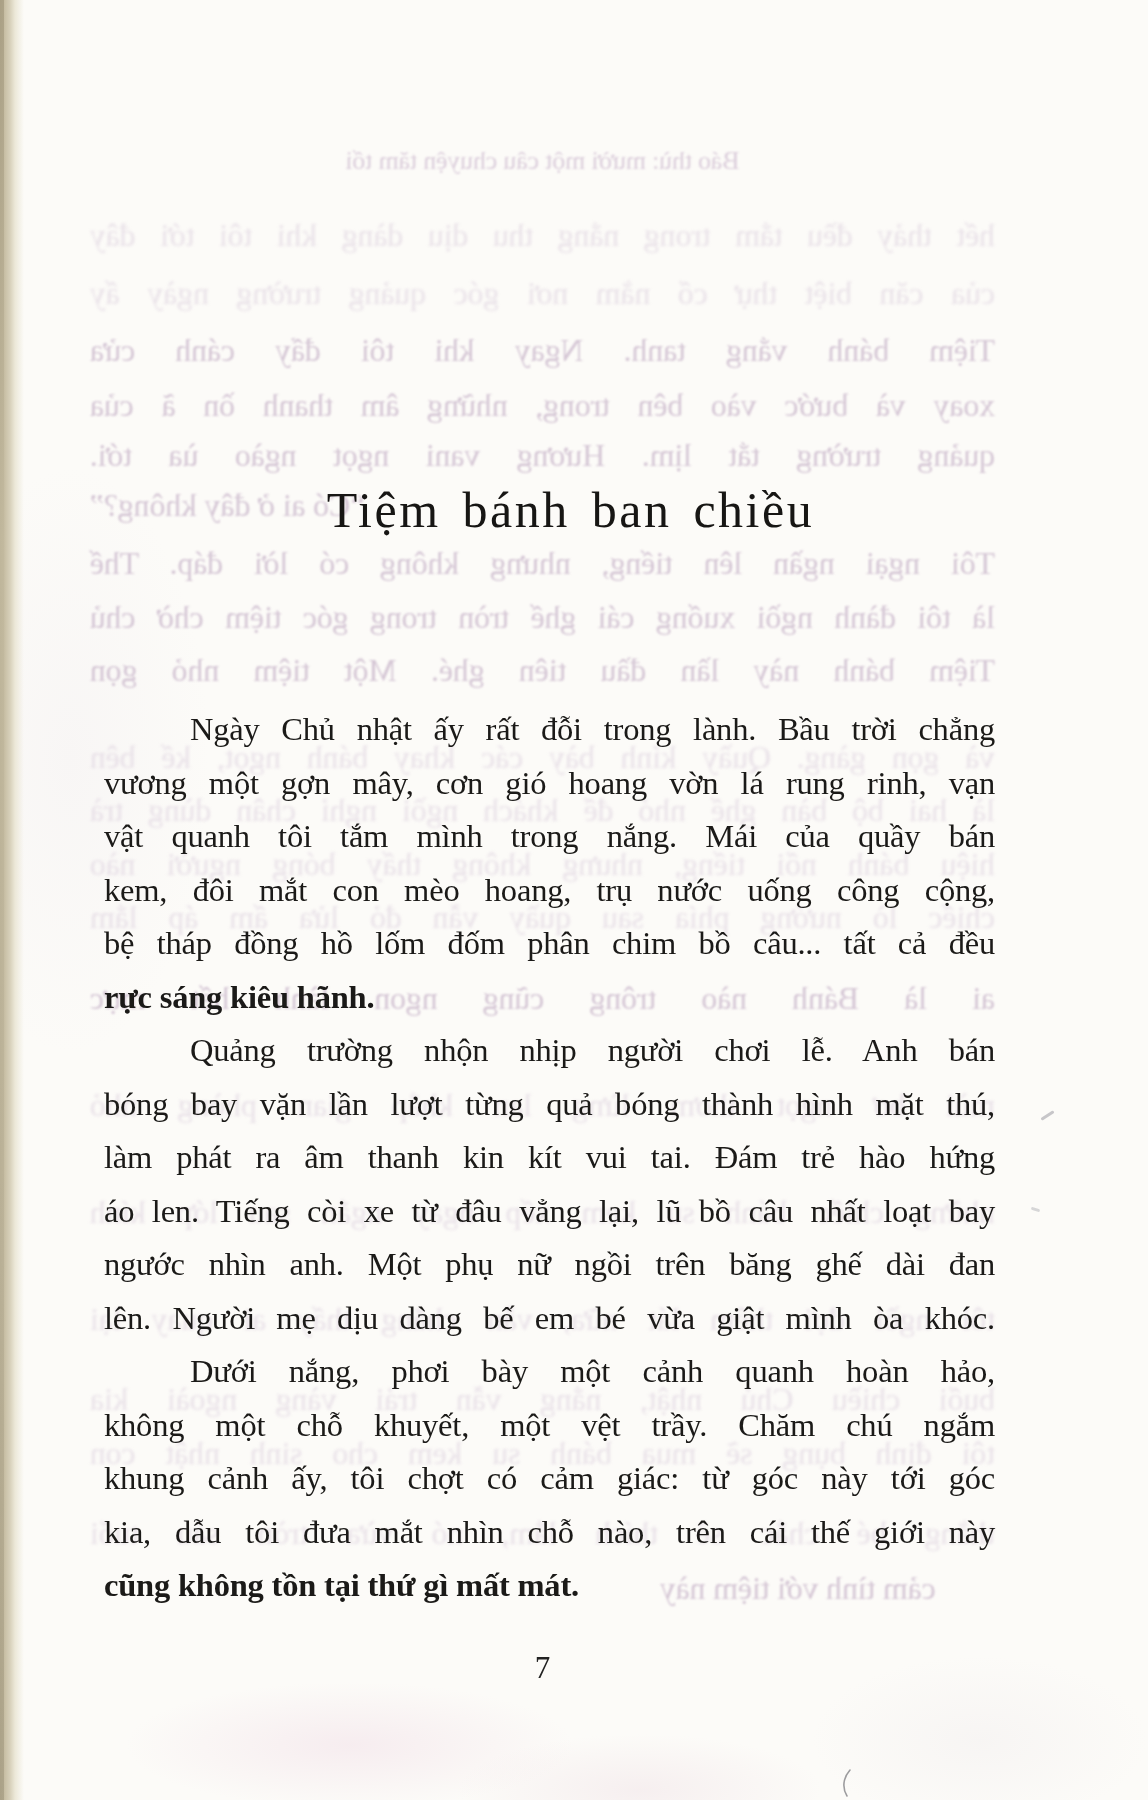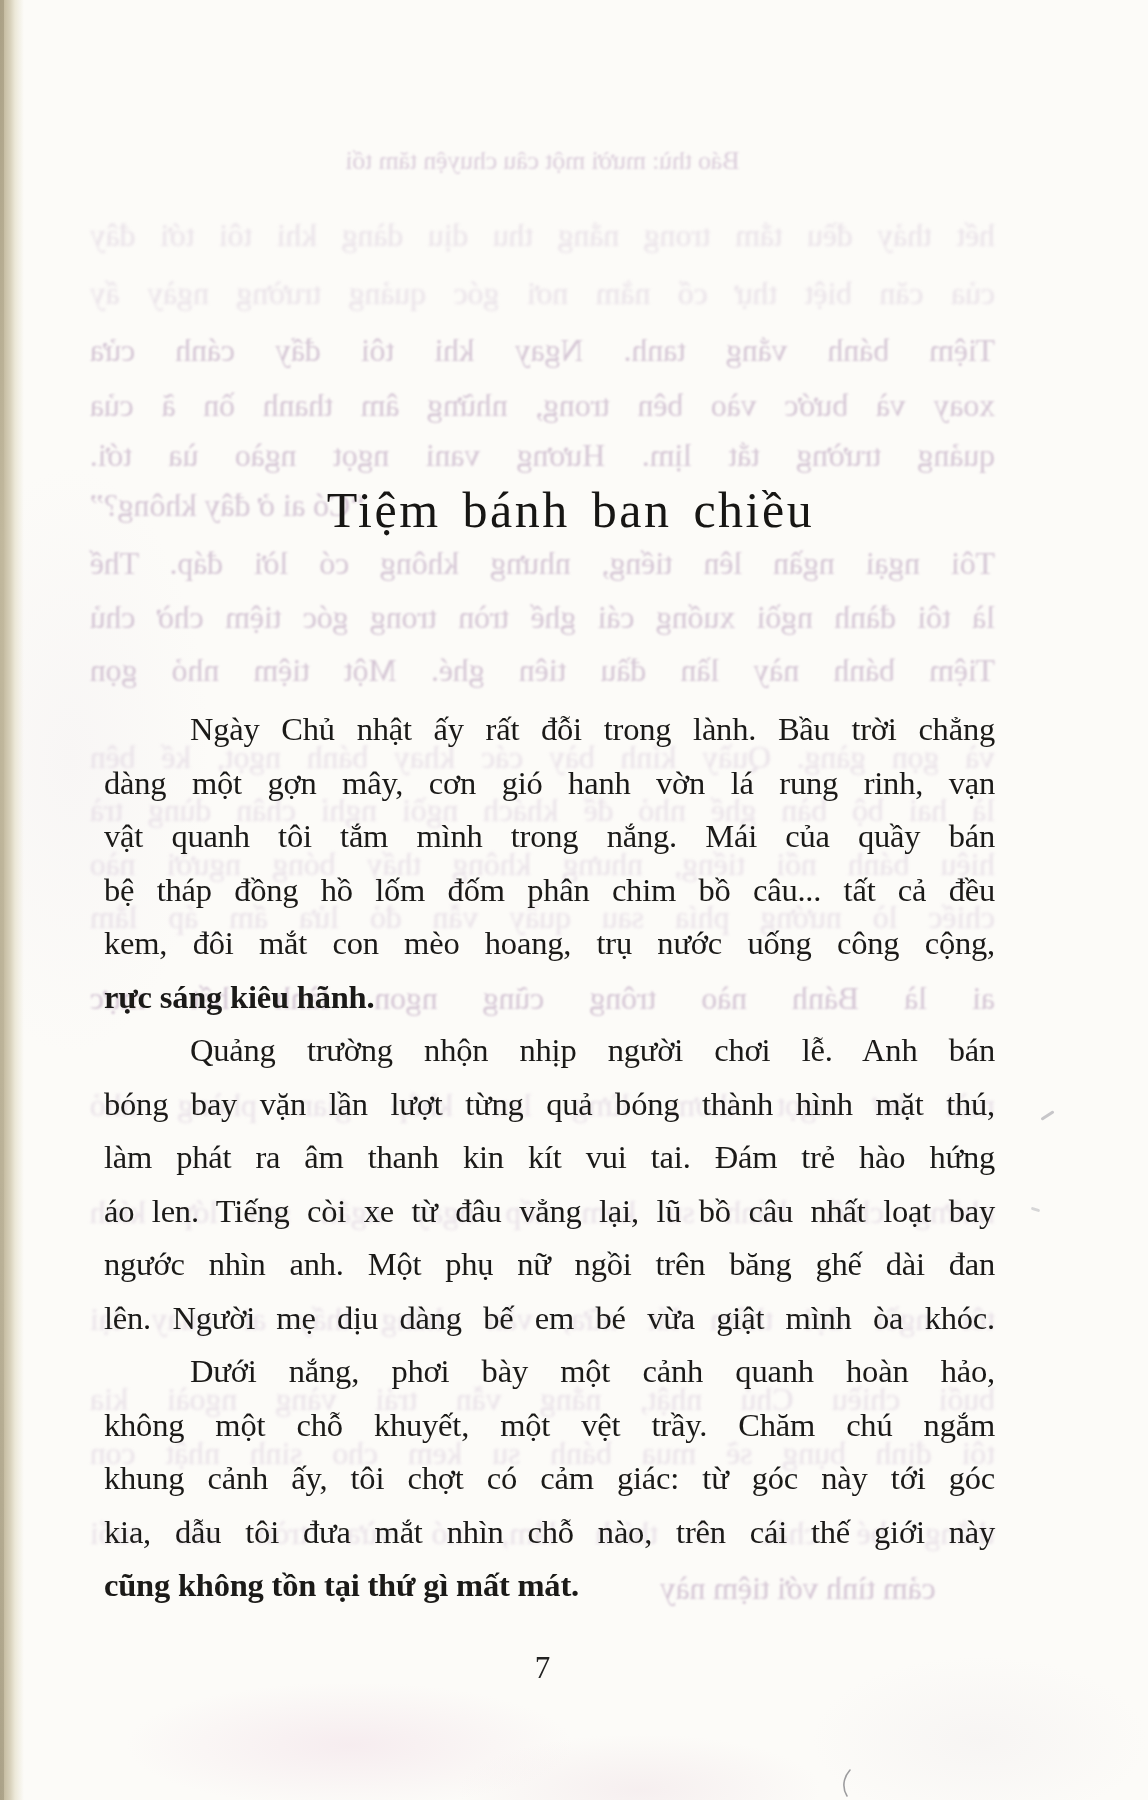--- a/index.html
+++ b/index.html
@@ -78,24 +78,24 @@
   <div class="g faint" style="top:1299px;">tôi ngồi đợi thêm lát nữa, vẫn chẳng thấy ai quay lại</div>
   <div class="g faint" style="top:1379px;">buổi chiều Chủ nhật, nắng vẫn trải vàng ngoài kia</div>
   <div class="g faint" style="top:1433px;">tôi định bụng sẽ mua bánh su kem cho sinh nhật con</div>
   <div class="g faint" style="top:1513px;">thằng bé chắc sẽ thích lắm, nó vừa tròn sáu tuổi</div>
   <div class="g short" style="top:1568px;left:660px;">cảm tình với tiệm này</div>
 
   <div class="title">Tiệm bánh ban chiều</div>
 
   <div class="body-block">
     <div class="ln ind">Ngày Chủ nhật ấy rất đỗi trong lành. Bầu trời chẳng</div>
-    <div class="ln">dàng một gợn mây, cơn gió hanh vờn lá rung rinh, vạn</div>
+    <div class="ln">vương một gợn mây, cơn gió hoang vờn lá rung rinh, vạn</div>
     <div class="ln">vật quanh tôi tắm mình trong nắng. Mái của quầy bán</div>
+    <div class="ln">kem, đôi mắt con mèo hoang, trụ nước uống công cộng,</div>
     <div class="ln">bệ tháp đồng hồ lốm đốm phân chim bồ câu... tất cả đều</div>
-    <div class="ln">kem, đôi mắt con mèo hoang, trụ nước uống công cộng,</div>
     <div class="ln endp">rực sáng kiêu hãnh.</div>
     <div class="ln ind">Quảng trường nhộn nhịp người chơi lễ. Anh bán</div>
     <div class="ln">bóng bay vặn lần lượt từng quả bóng thành hình mặt thú,</div>
     <div class="ln">làm phát ra âm thanh kin kít vui tai. Đám trẻ hào hứng</div>
     <div class="ln">áo len. Tiếng còi xe từ đâu vẳng lại, lũ bồ câu nhất loạt bay</div>
     <div class="ln">ngước nhìn anh. Một phụ nữ ngồi trên băng ghế dài đan</div>
     <div class="ln">lên. Người mẹ dịu dàng bế em bé vừa giật mình òa khóc.</div>
     <div class="ln ind">Dưới nắng, phơi bày một cảnh quanh hoàn hảo,</div>
     <div class="ln">không một chỗ khuyết, một vệt trầy. Chăm chú ngắm</div>
     <div class="ln">khung cảnh ấy, tôi chợt có cảm giác: từ góc này tới góc</div>

